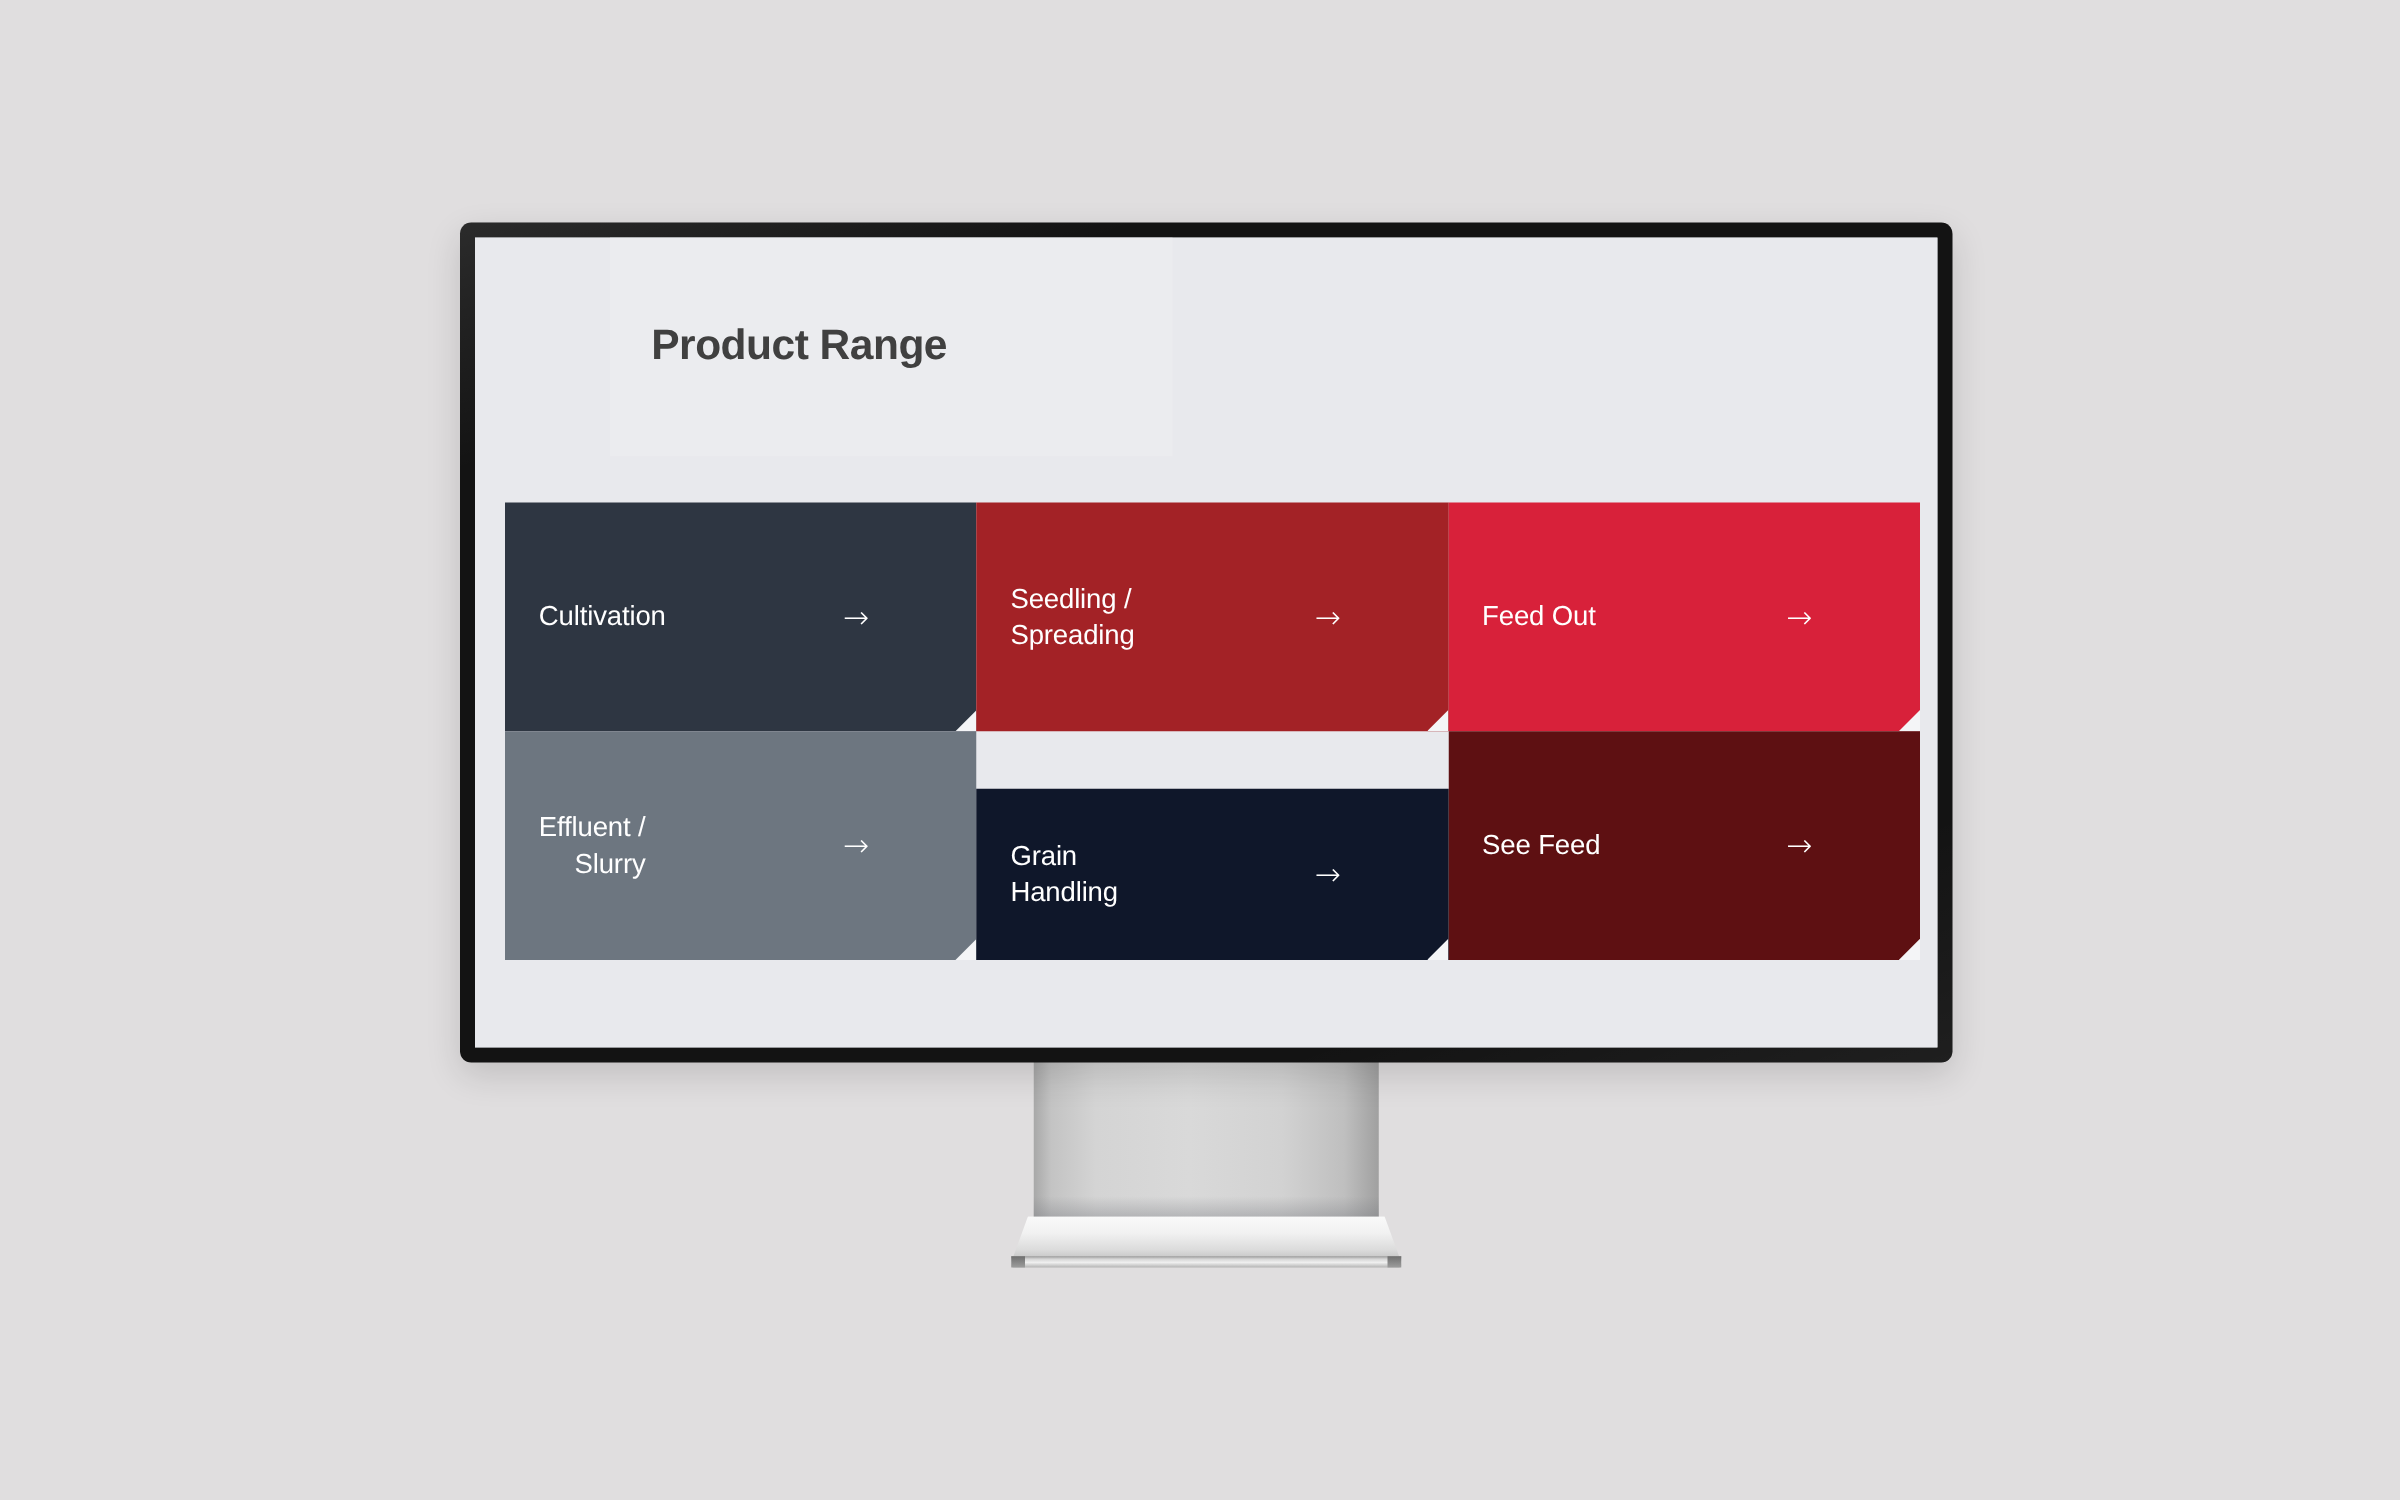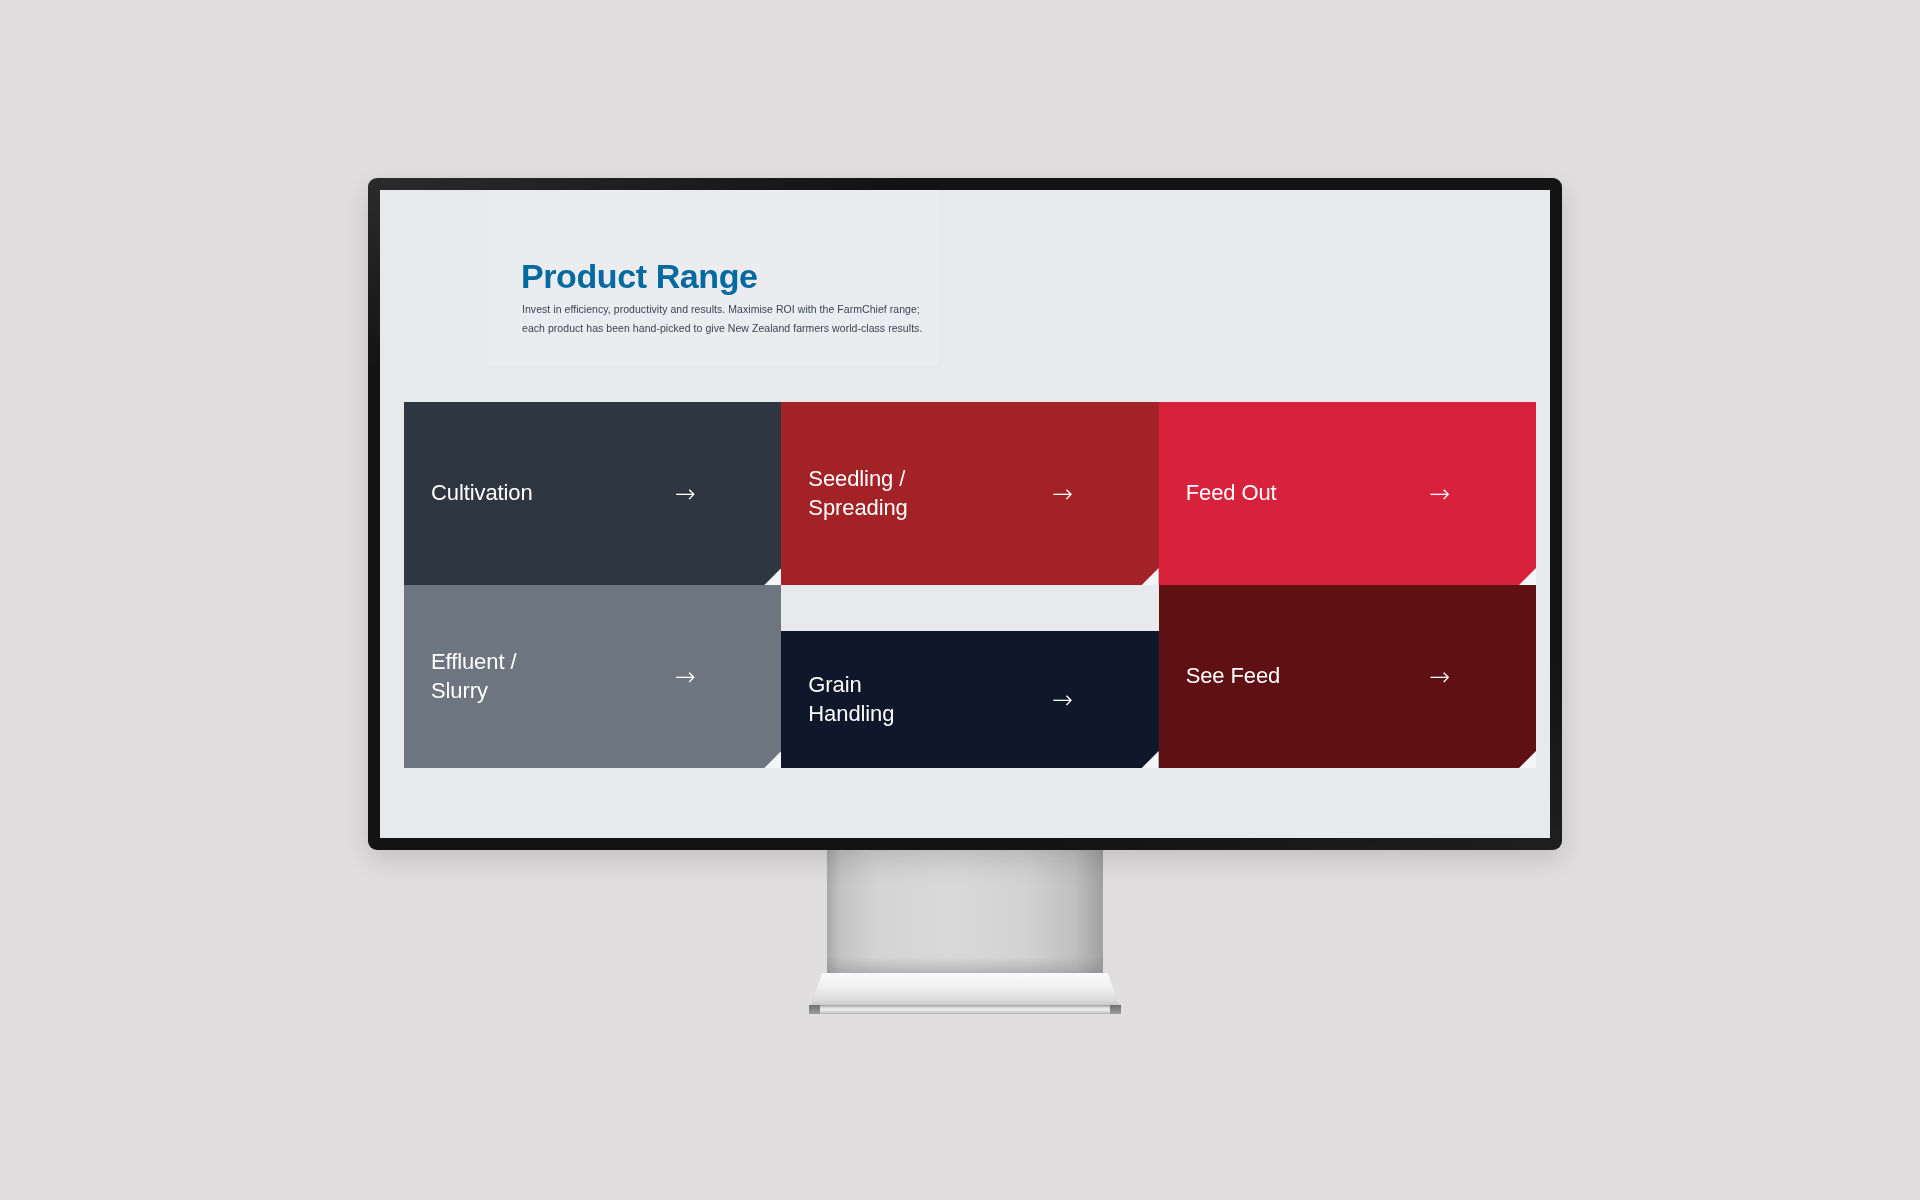--- a/index.html
+++ b/index.html
@@ -201,23 +201,22 @@
 </div>
 
 <div id="monitor-mockup">
   <div id="monitor-bezel" style="background: rgb(19, 19, 19);"></div>
   <div id="monitor-screen" style="background: rgb(232, 233, 237);">
 
     <div id="page" style="background: rgb(232, 233, 237);">
 
       <div id="header-panel"></div>
 
-      <h1 id="page-title" style="color: #0369a1;">Product Range</h1>
-
-      <p id="page-description">Invest in efficiency, productivity and results. Maximise ROI with the FarmChief range; each product has been hand-picked to give New Zealand farmers world-class results.</p>
+      <h1 id="page-title" style="color: #404040;">Product Range</h1>
+
 
       <div id="tile-grid">
 
         <a class="tile" style="background: rgb(46, 54, 66);">
           <span class="tile-label">Cultivation</span>
           <span class="tile-arrow">→</span>
           <span class="tile-notch"></span>
         </a>
 
         <a class="tile" style="background: rgb(163, 34, 38);">
@@ -226,21 +225,21 @@
           <span class="tile-arrow">→</span>
           <span class="tile-notch"></span>
         </a>
 
         <a class="tile" style="background: rgb(216, 33, 58);">
           <span class="tile-label">Feed Out</span>
           <span class="tile-arrow">→</span>
           <span class="tile-notch"></span>
         </a>
 
-        <a class="tile" style="background: rgb(109, 118, 128);">
+        <a class="tile" style="background: rgb(109, 118, 128); text-align: right;">
           <span class="tile-label">Effluent /
 Slurry</span>
           <span class="tile-arrow">→</span>
           <span class="tile-notch"></span>
         </a>
 
         <a class="tile" style="background: #0f172a; margin-top: 46px;">
           <span class="tile-label">Grain
 Handling</span>
           <span class="tile-arrow">→</span>

